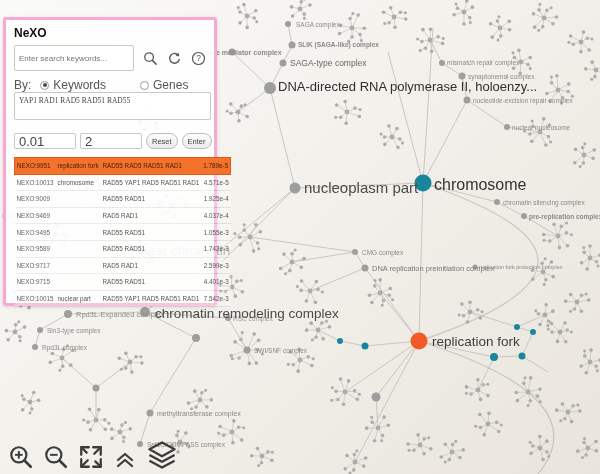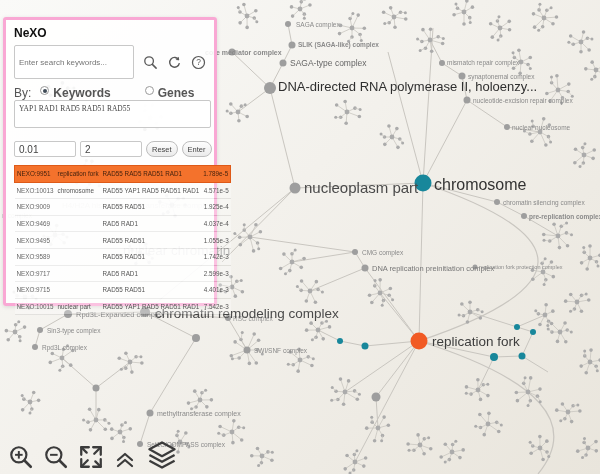--- a/index.html
+++ b/index.html
@@ -15,44 +15,44 @@
   .panel {
     position:absolute; left:3px; top:17px; width:214px; height:289px;
     background:rgba(255,255,255,0.88);
     border:3px solid #f9a8d4; border-radius:3px;
     box-shadow:0 1px 4px rgba(0,0,0,0.12);
     z-index:10; padding:6px 8px 0 8px;
   }
   .app-title { font-size:12px; font-weight:bold; color:#111; margin-bottom:5px; }
   .search-row { display:flex; align-items:center; }
   .search-input {
-    width:134px; height:34px; font-size:8px; color:#444;
+    width:134px; height:26px; font-size:8px; color:#444;
     border:1px solid #c8c8c8; border-radius:2px; padding:0 4px;
     background:rgba(255,255,255,0.9); outline:none;
     font-family:"Liberation Sans", sans-serif;
   }
   .search-icons { display:flex; align-items:center; gap:9px; margin-left:9px; }
   .sicon { width:15px; height:15px; display:block; cursor:pointer; }
   .by-row { display:flex; align-items:center; margin-top:7px; font-size:12px; color:#555; }
   .by-label { margin-right:9px; }
-  .radio-opt { display:flex; align-items:flex-start; margin-right:34px; cursor:pointer;font-weight:bold; }
+  .radio-opt { display:flex; align-items:center; margin-right:34px; cursor:pointer; }
   .radio { width:9px; height:9px; border:1px solid #9a9a9a; border-radius:50%;
            margin-right:4px; background:#fff; position:relative; }
   .radio.sel::after { content:""; position:absolute; left:1.5px; top:1.5px;
            width:4px; height:4px; border-radius:50%; background:#3f4a56; }
   .enrich-head { font-size:9.5px; color:#555; margin-top:15px; margin-bottom:4px; }
   .query-area {
     width:197px; height:28px; resize:none; font-size:7.5px; color:#444;
     border:1px solid #c8c8c8; border-radius:2px; padding:3px 4px;
     background:rgba(255,255,255,0.85); outline:none;
     font-family:Liberation Serif, serif;
   }
   .param-row { display:flex; align-items:center; margin-top:9px; gap:4px; }
   .param-input {
-    width:62px; height:16px; font-size:10px; color:#444;
+    width:62px; height:16px; font-size:13px; color:#444;
     border:1px solid #c8c8c8; border-radius:2px; padding:0 4px;
     background:rgba(255,255,255,0.85); outline:none;
     font-family:"Liberation Sans", sans-serif;
   }
   .btn {
     height:16px; font-size:7.5px; color:#444; padding:0 5px;
     border:1px solid #bdbdbd; border-radius:8px;
     background:linear-gradient(#fdfdfd,#ebebeb); cursor:pointer;
     font-family:"Liberation Sans", sans-serif;
   }

